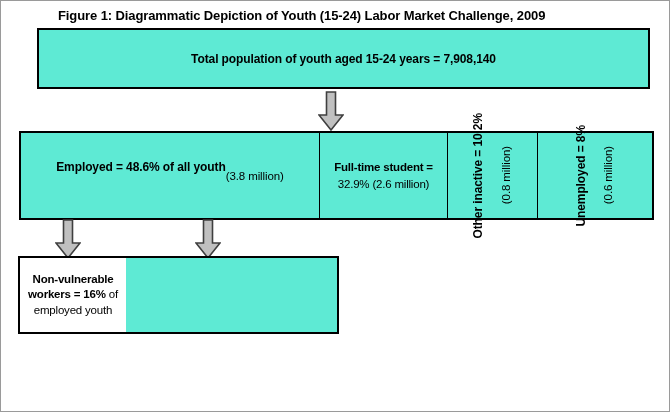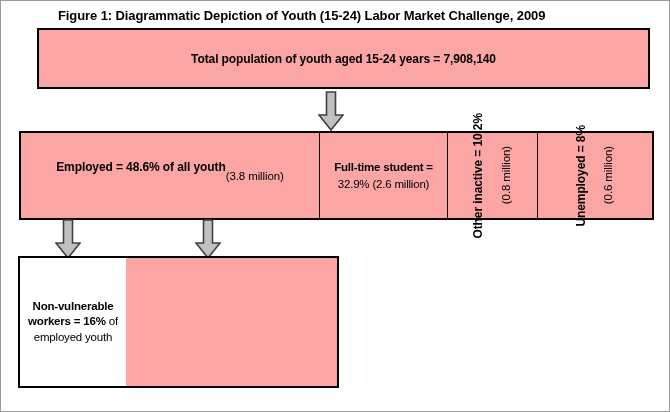--- a/index.html
+++ b/index.html
@@ -32,21 +32,21 @@
     font-weight: bold;
     letter-spacing: -0.1px;
     white-space: nowrap;
   }
 
   
   .box {
     position: absolute;
     box-sizing: border-box;
     border: 2.5px solid #000000;
-    background: #fca5a5;
+    background: #5eead4;
   }
 
   #total-population-box {
     left: 36px;
     top: 27px;
     width: 613px;
     height: 61px;
     display: flex;
     align-items: center;
     justify-content: center;
@@ -118,21 +118,21 @@
   }
   .vert-plain {
     font-size: 11.5px;
     letter-spacing: -0.1px;
   }
 
   #vuln-row-box {
     left: 17px;
     top: 255px;
     width: 321px;
-    height: 132px;
+    height: 78px;
     display: flex;
     align-items: stretch;
   }
   #cell-nonvulnerable {
     width: 106px;
     box-sizing: border-box;
     display: flex;
     align-items: center;
     justify-content: center;
     text-align: center;

